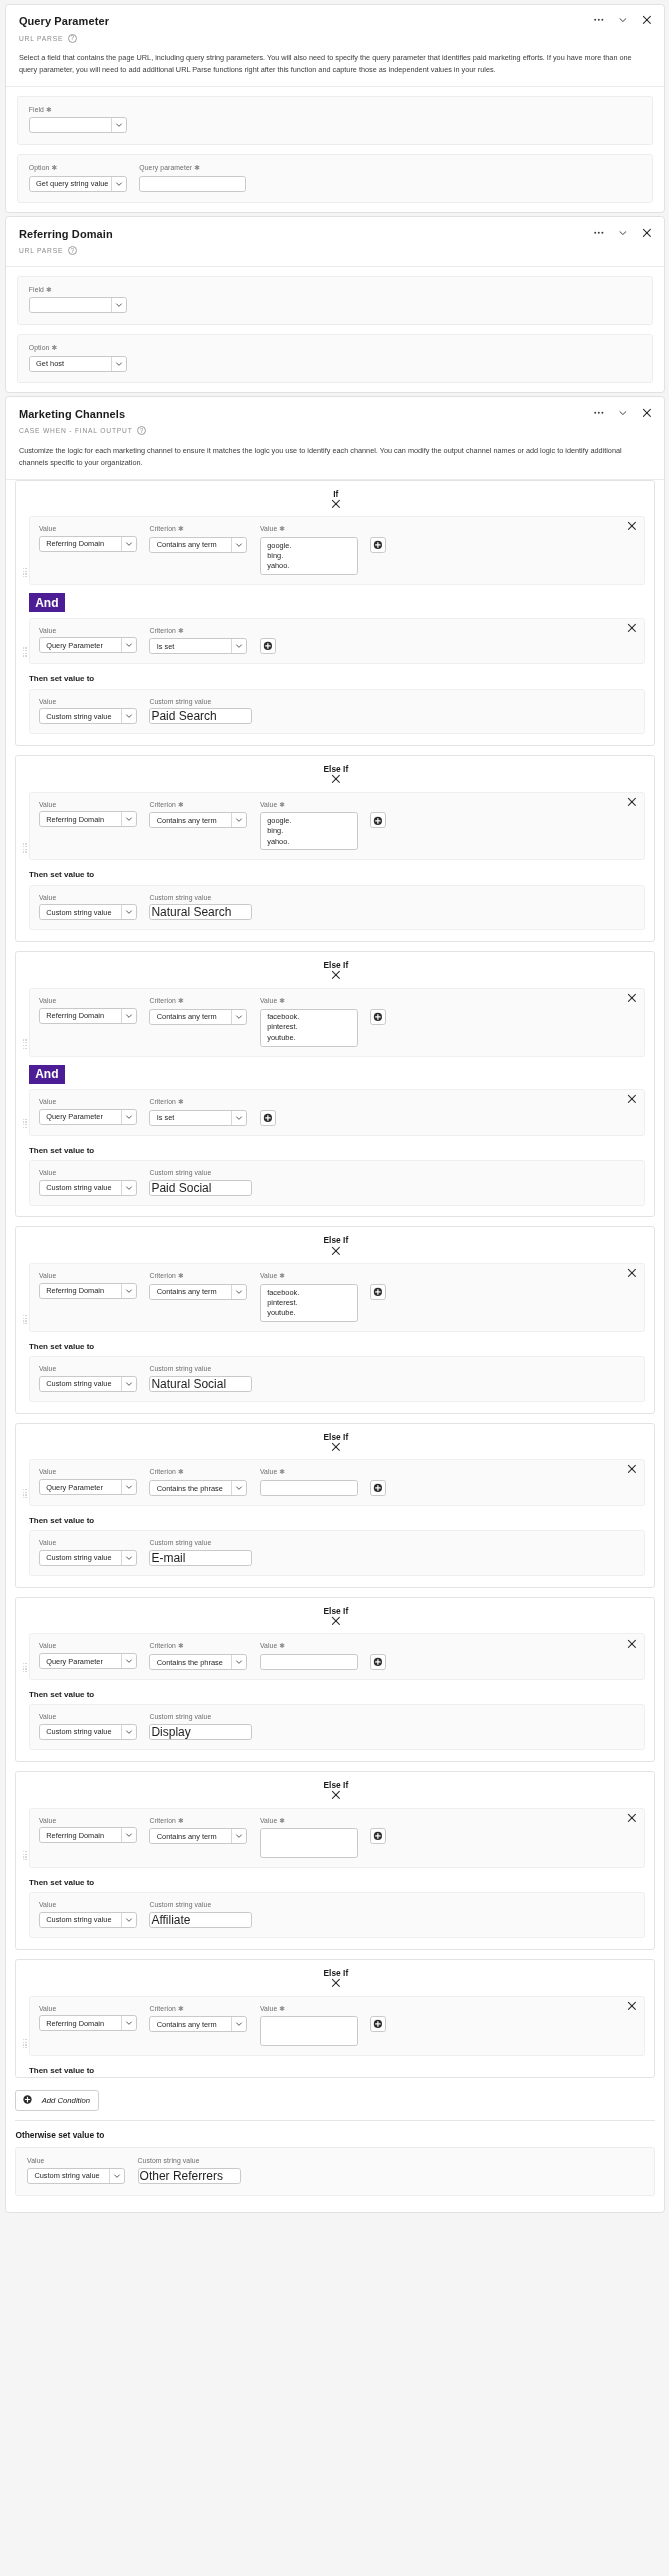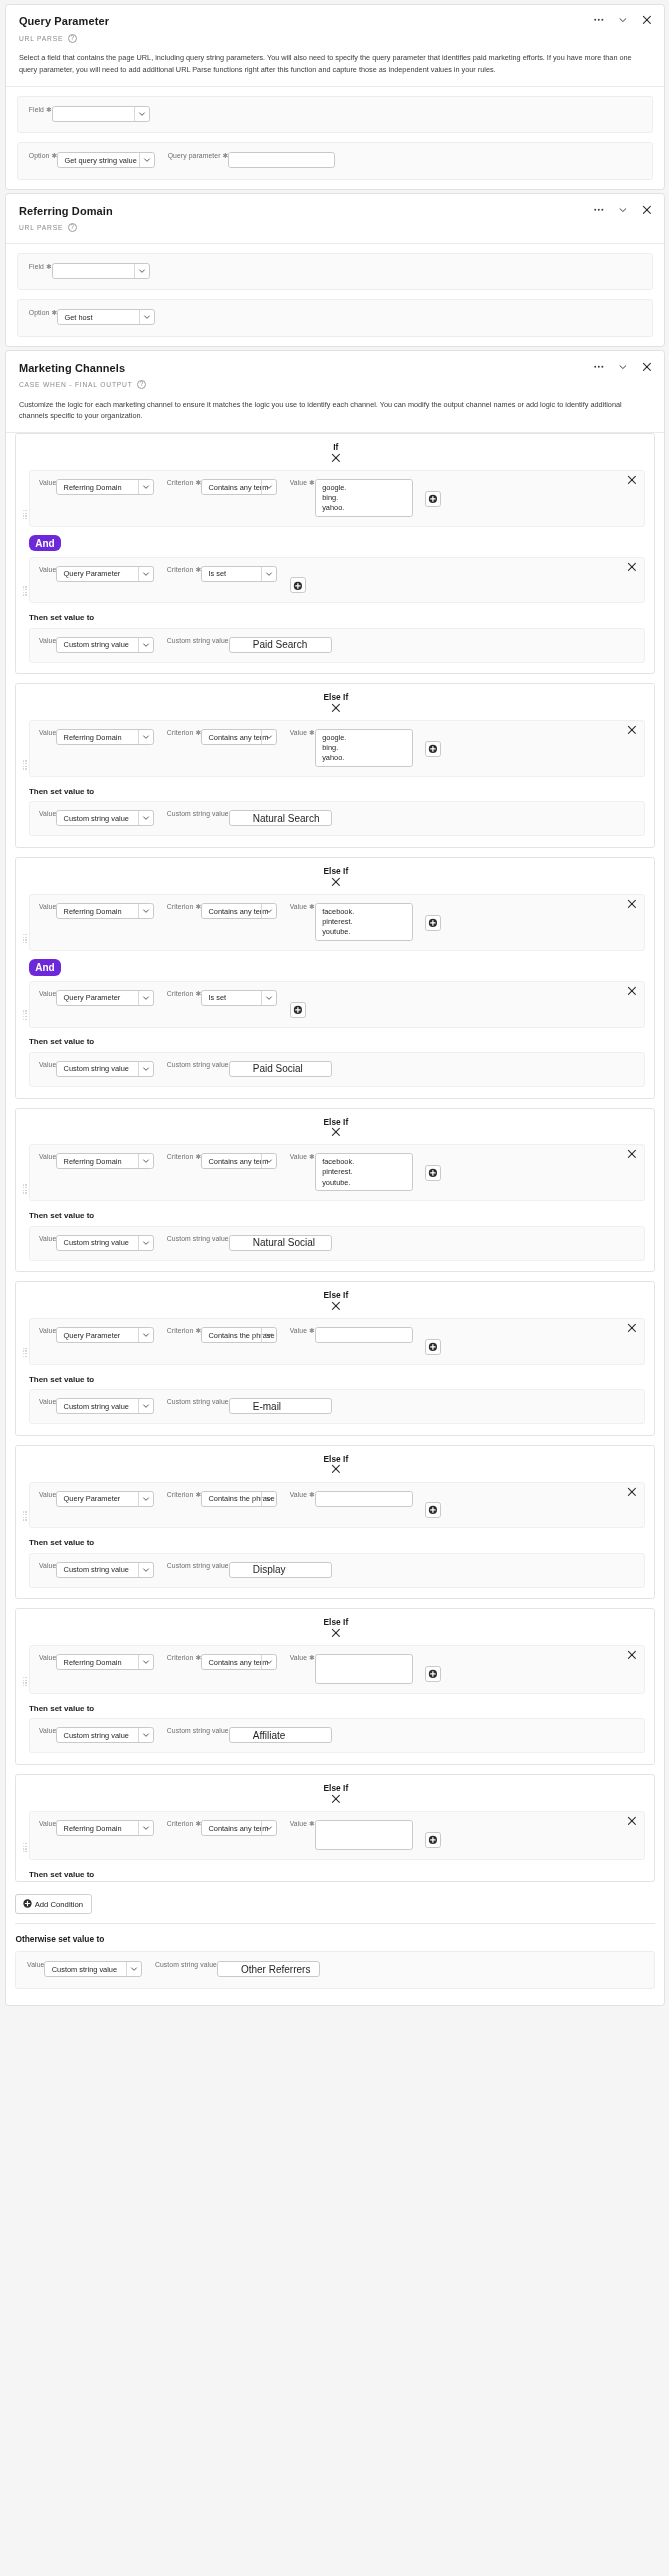--- a/index.html
+++ b/index.html
@@ -81,21 +81,21 @@
   .panel {
     background: #fafafa;
     border: 0.9px solid #ededed;
     border-radius: 2.7px;
     margin: 9px 10.7px;
     padding: 9px 10.7px 10.7px 10.7px;
   }
   .panel.tight { margin: 7.1px 9px; }
 
   .fieldrow { display: flex; align-items: flex-start; gap: 12.5px; }
-  .fieldgrp { display: flex; flex-direction: row; }
+  .fieldgrp { display: flex; flex-direction: column; }
   .flabel {
     font-size: 6.8px;
     color: #6d6d6d;
     margin-bottom: 3.6px;
     letter-spacing: 0.1px;
     white-space: nowrap;
   }
   .req { color: #8b8b8b; font-size: 6.8px; }
 
   
@@ -122,22 +122,22 @@
     display: flex; align-items: center; justify-content: center;
   }
   .select .caret svg { display:block; }
   .textbox {
     height: 16px;
     border: 0.9px solid #c9c9c9;
     border-radius: 2.7px;
     background: #fff;
     display: flex;
     align-items: center;
-    padding: 0 23px;
-    font-size: 10px;
+    padding: 0 1px;
+    font-size: 12px;
     color: #1f1f1f;
     white-space: nowrap;
     overflow: hidden;
   }
   .textarea {
     border: 0.9px solid #c9c9c9;
     border-radius: 2.7px;
     background: #fff;
     padding: 2.7px 6.3px;
     font-size: 7.4px;
@@ -145,21 +145,21 @@
     color: #1f1f1f;
     min-height: 30px;
     white-space: pre-line;
   }
 
   
   .w-field   { width: 98px; }
   .w-opt     { width: 98px; }
   .w-qparam  { width: 107px; }
   .w-val     { width: 98px; }
-  .w-crit    { width: 76px; }
+  .w-crit    { width: 98px; }
   .w-value3  { width: 98px; }
   .w-cust    { width: 103px; }
   .w-other   { width: 98px; }
 
   
   .cond-block {
     border: 0.9px solid #e3e3e3;
     border-radius: 2.7px;
     margin: 0 9px 9px 9px;
     background: #fff;
@@ -218,49 +218,50 @@
     display: flex; align-items: center; justify-content: center;
     cursor: pointer;
     flex: none;
   }
   .plus-btn svg { display: block; }
 
   .and-btn {
     display: inline-flex;
     align-items: center;
     justify-content: center;
-    background: #6d28d9;
+    background: #4c1d95;
     color: #fff;
-    font-size: 10px;
+    font-size: 12px;
     font-weight: bold;
-    border-radius: 6px;
+    border-radius: 0;
     padding: 2.7px 6.3px;
     margin: 8px 0 0 12.5px;
     cursor: pointer;
   }
 
   .then-label {
     font-size: 8px;
     font-weight: bold;
     color: #1b1b1b;
     margin: 9.8px 0 0 12.5px;
   }
 
   .addcond {
     display: inline-flex;
     align-items: center;
-    gap: 3px;
+    gap: 10px;
     border: 0.9px solid #cfcfcf;
     border-radius: 2.7px;
     background: #fff;
     padding: 3.6px 8px 3.6px 6.3px;
     font-size: 7.7px;
     color: #1b1b1b;
     margin: 3.6px 0 0 9px;
     cursor: pointer;
+    font-style: italic;
   }
   .divider {
     height: 0.9px;
     background: #e6e6e6;
     margin: 9px 9px 0 9px;
   }
   .otherwise {
     font-size: 8.4px;
     font-weight: bold;
     color: #1b1b1b;

